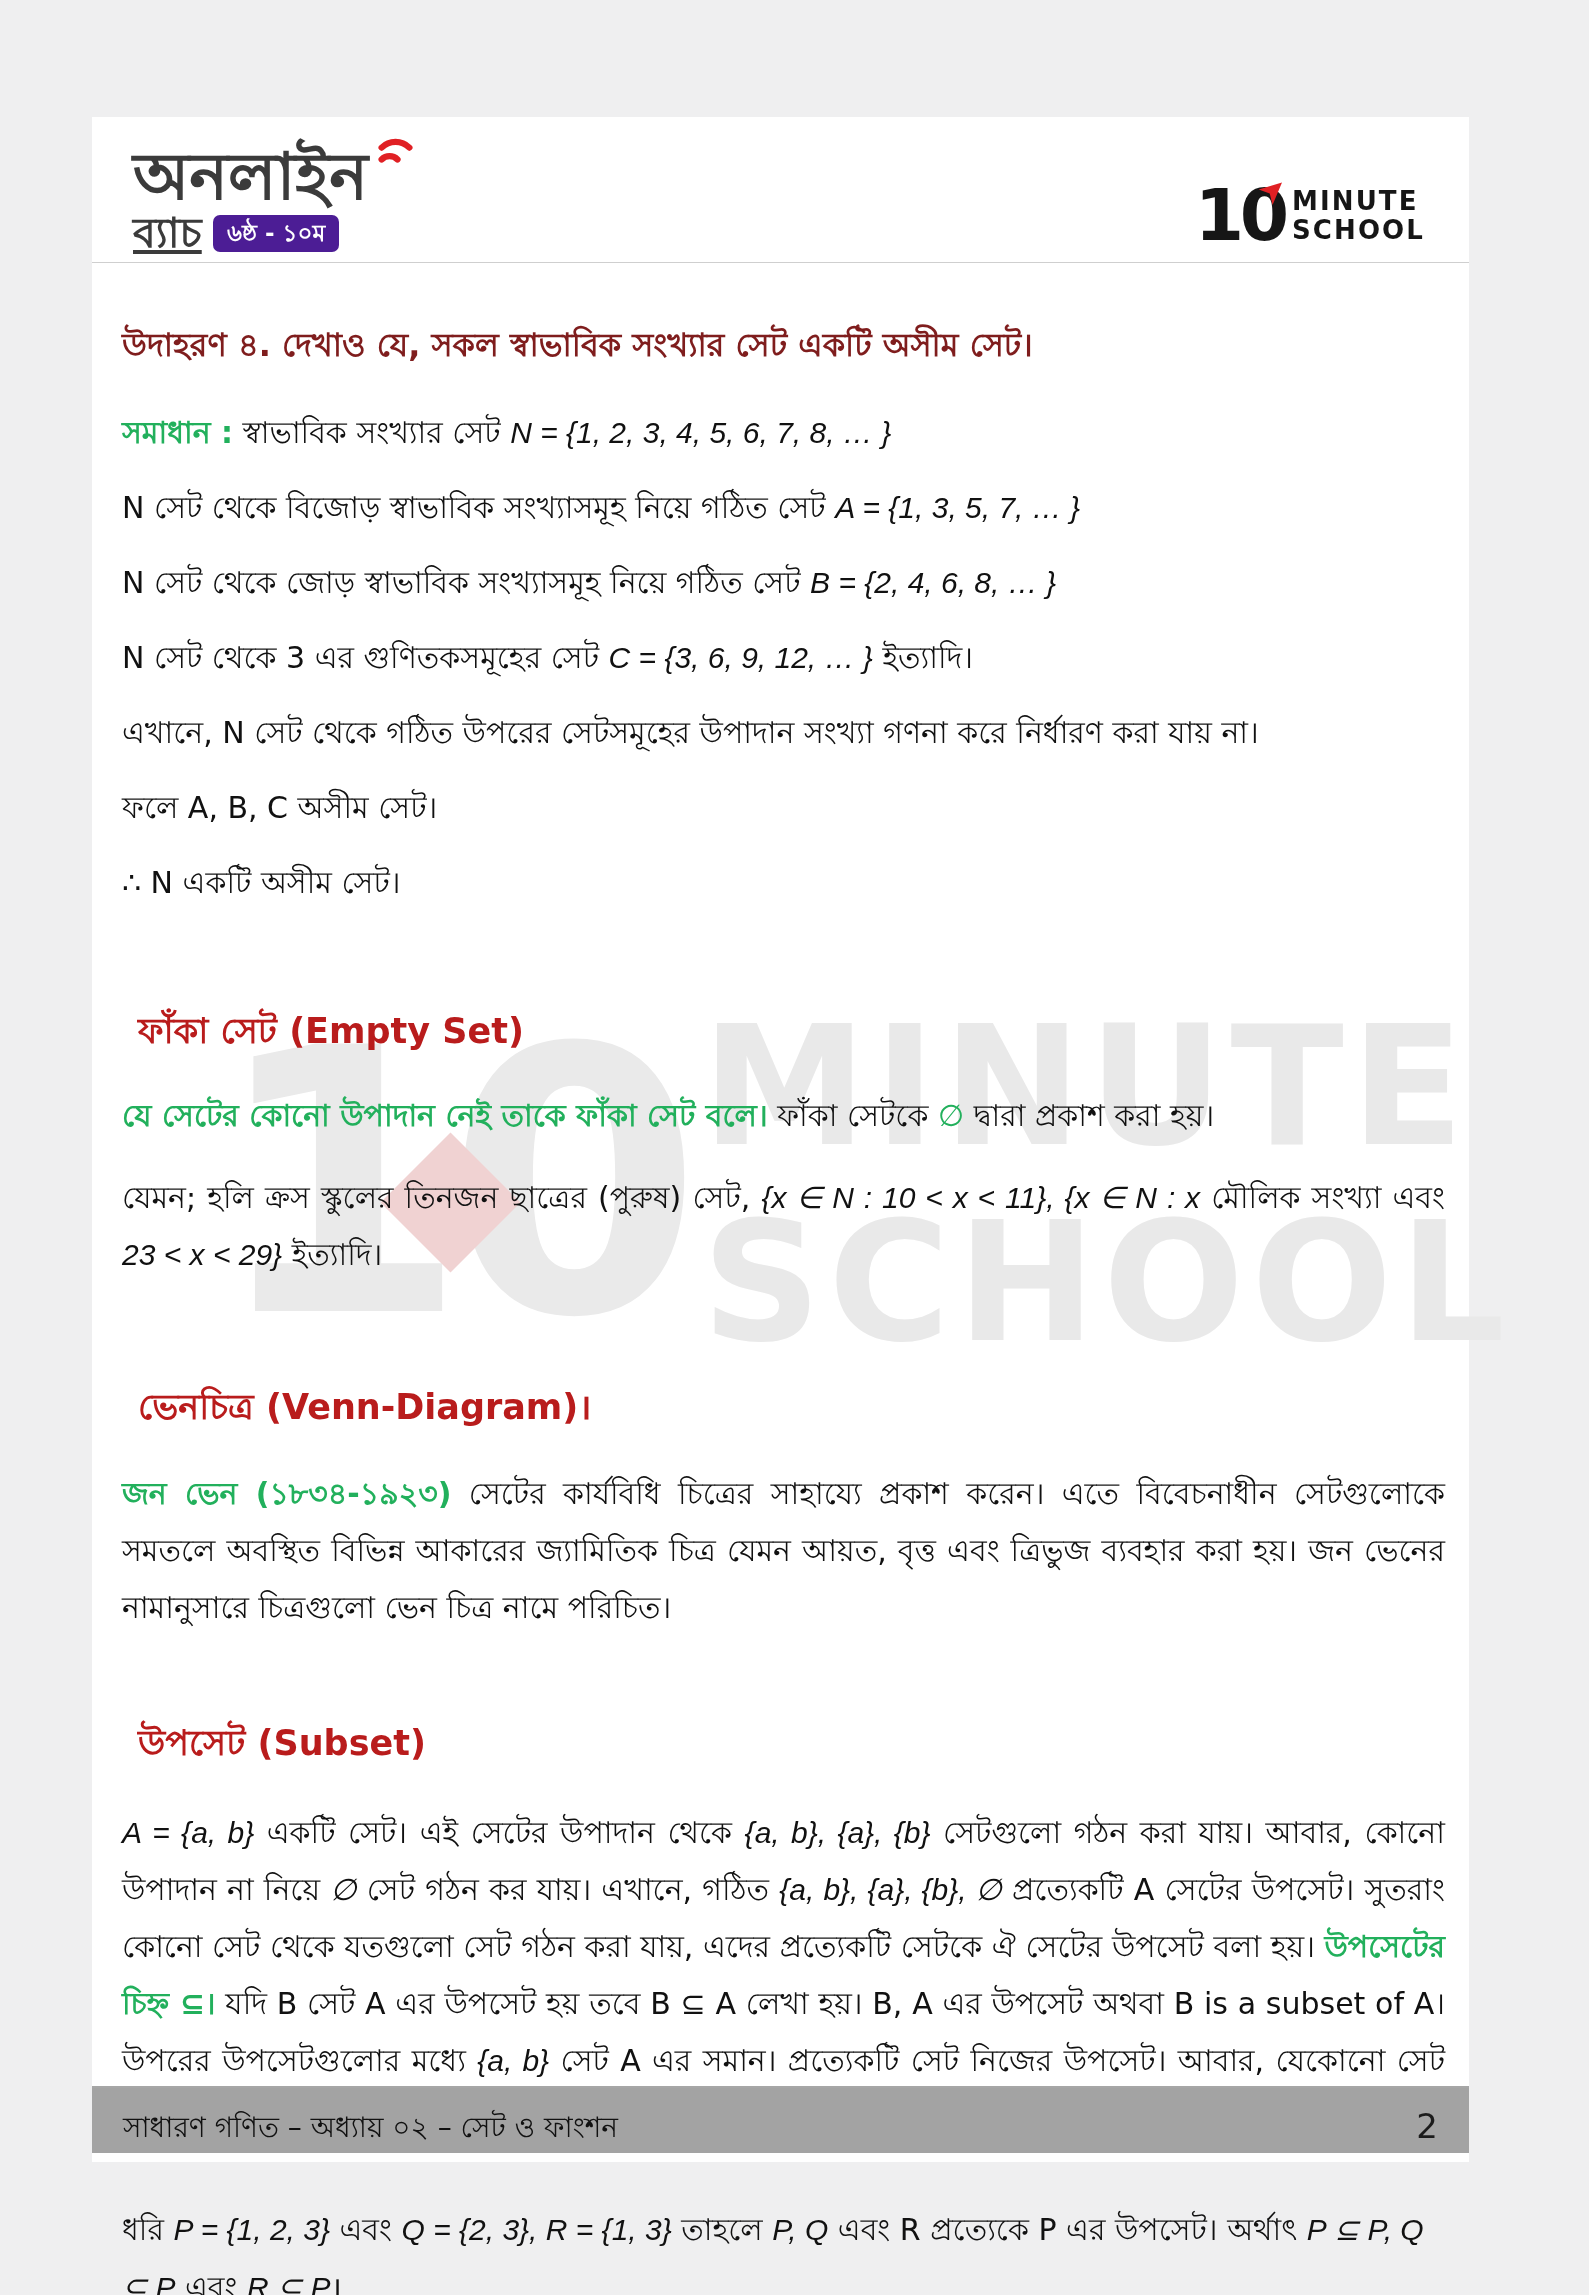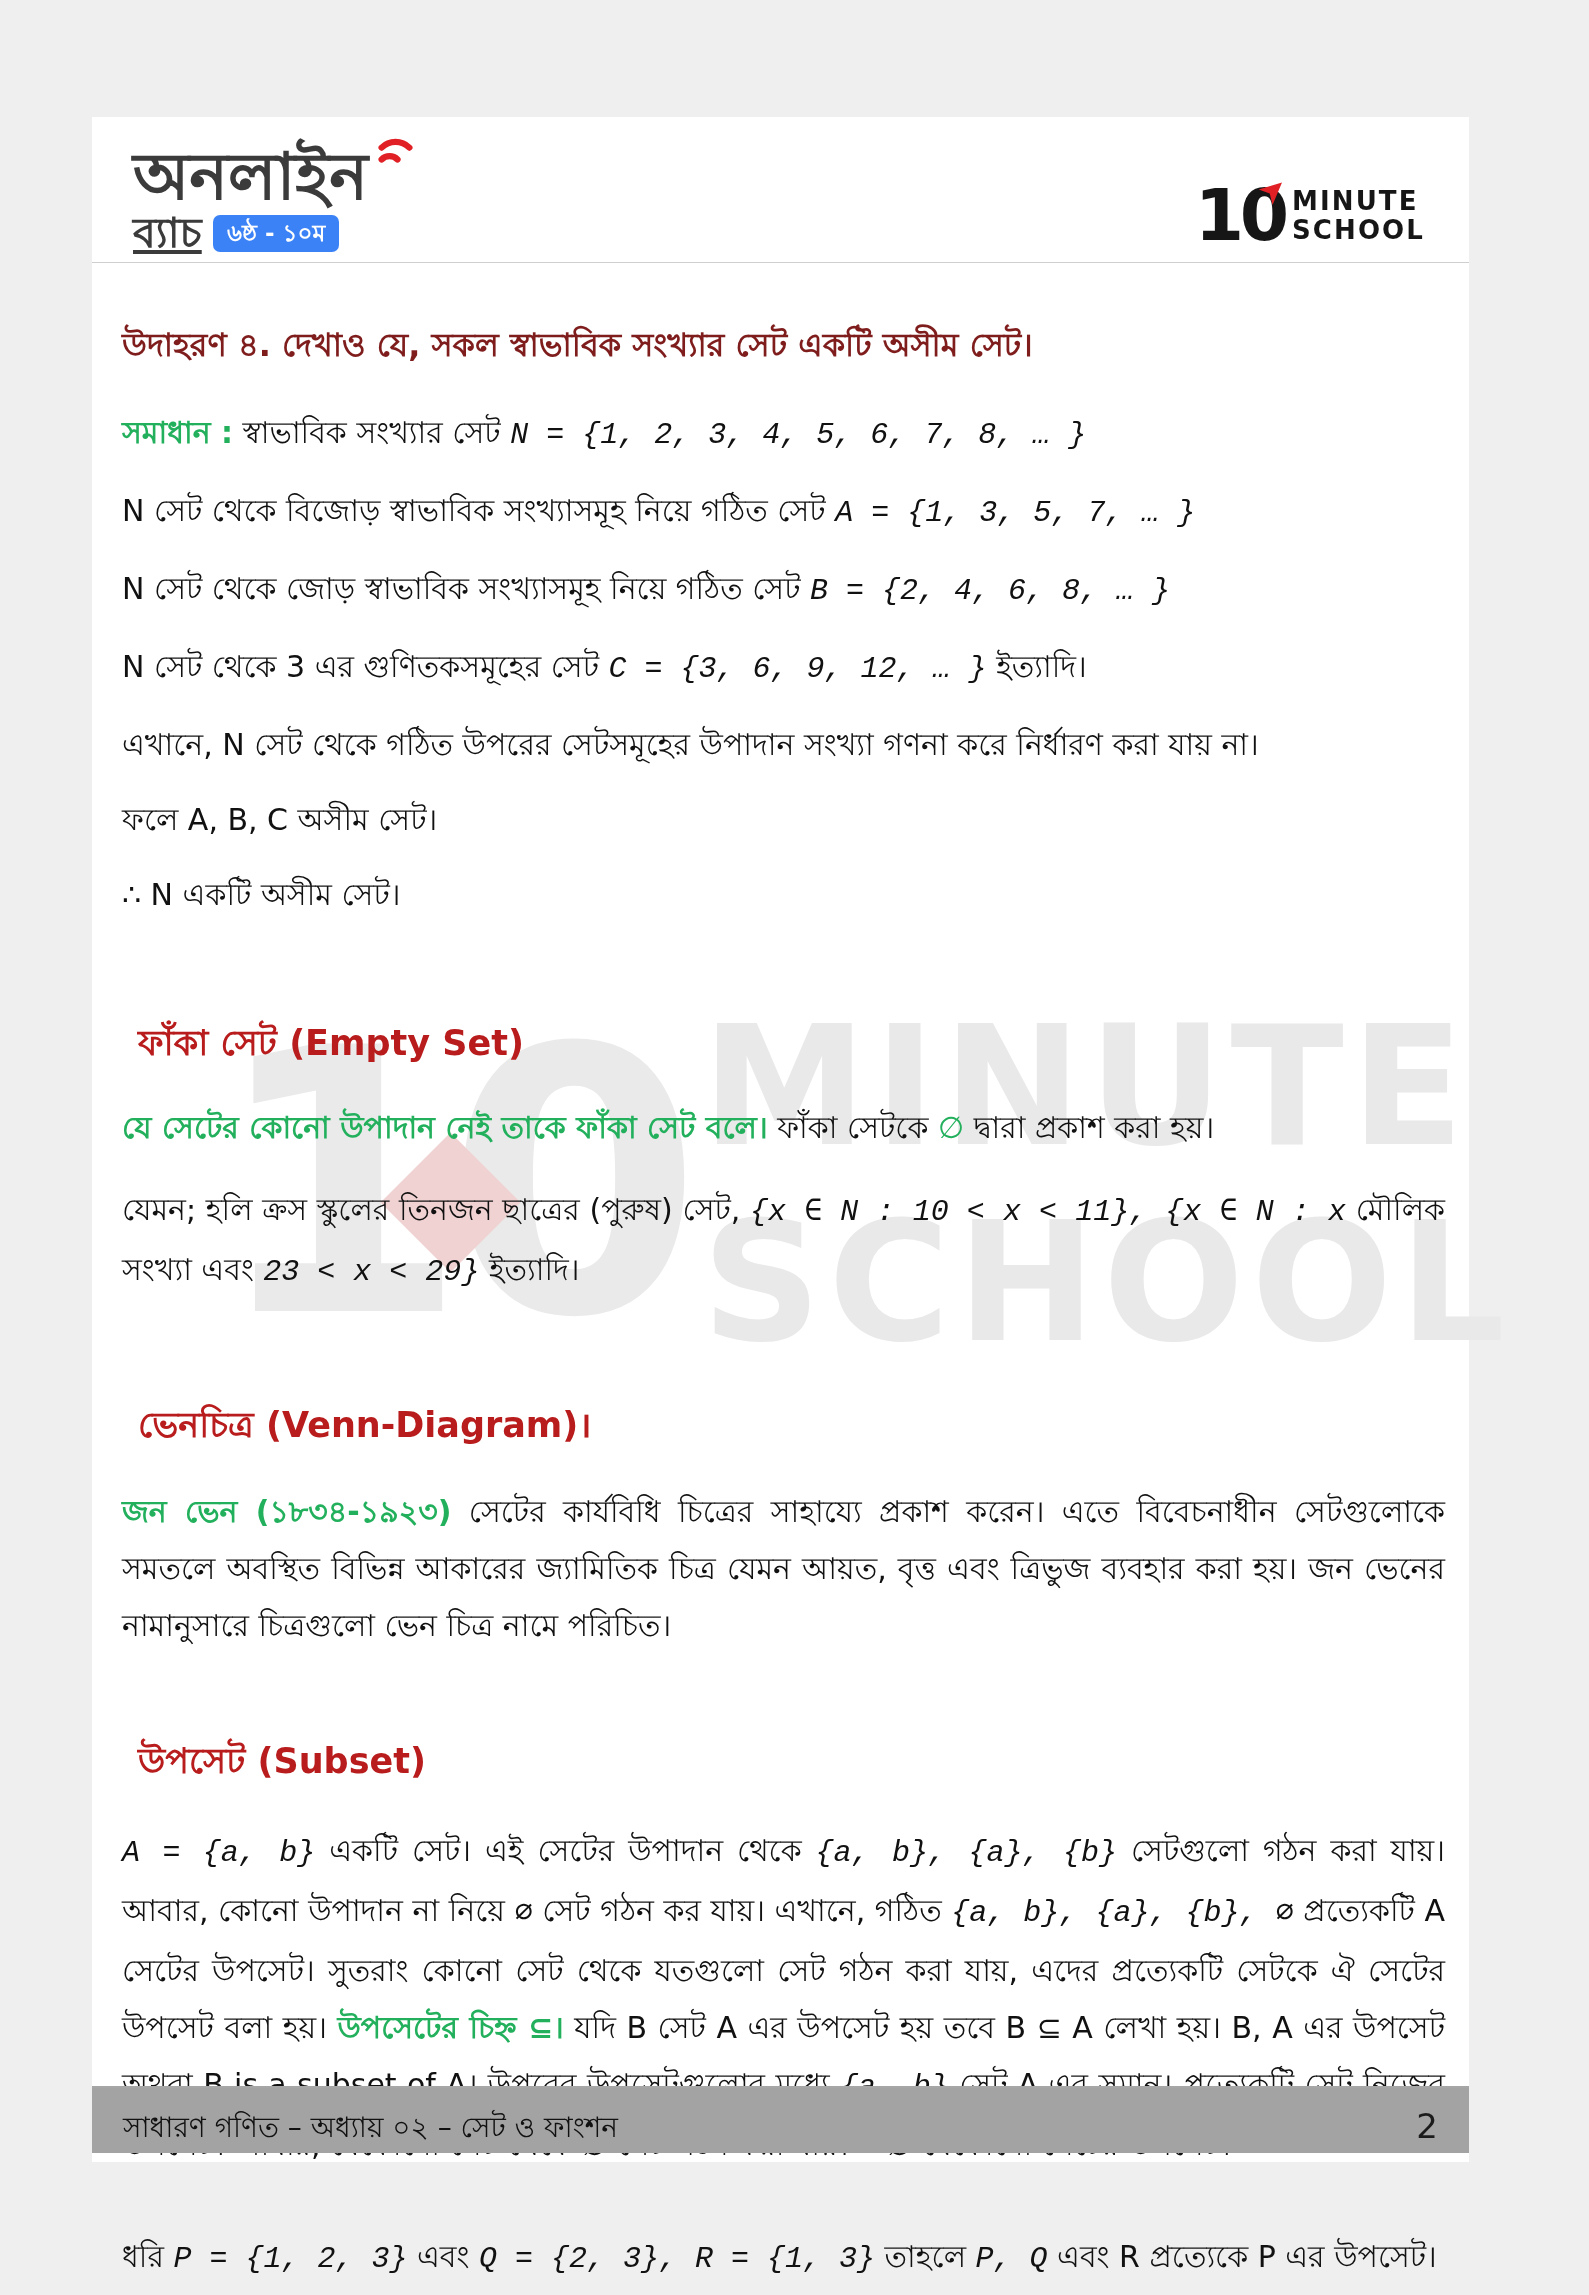--- a/index.html
+++ b/index.html
@@ -30,21 +30,21 @@
   }
   .onb-row1{position:relative; display:flex; align-items:flex-start;}
   .onb-title{
     font-size:65px; font-weight:bold; color:#3b3b3b; line-height:1;
     letter-spacing:0px;
   }
   .wifi-icon{margin-left:2.8px; margin-top:-10px;}
   .onb-row2{display:flex; align-items:center; gap:11.3px;}
   .onb-subtitle{font-size:41px; font-weight:bold; color:#3b3b3b; line-height:1;text-decoration:underline;}
   .onb-badge{
-    background:#3b82f6; color:#fff; font-weight:bold;
+    background:#4c1d95; color:#fff; font-weight:bold;
     font-size:23px; padding:5.7px 14px; border-radius:7px; line-height:1.1;
   }
   .brand-right{
     position:absolute; right:44px; top:67px;
     display:flex; align-items:center; gap:7px;
   }
   .tms-10wrap{position:relative; line-height:1;}
   .tms-10{
     font-size:71px; font-weight:bold; color:#161616;
     letter-spacing:-4.2px; line-height:0.9;
@@ -78,21 +78,21 @@
     display:flex; flex-direction:column; margin-left:21px;
     font-weight:bold; color:#e9e9e9;
     font-size:166px; letter-spacing:7px; line-height:1.18;
   }
   
   .content{
     position:relative; z-index:1;
     padding:0 24px 0 30px;
     font-size:30px;
   }
-  .math{font-family:Liberation Mono, monospace; font-style:italic;}
+  .math{font-family:Liberation Sans, sans-serif; font-style:italic;}
   .green{color:#22b05c; font-weight:bold;}
   .green-sym{color:#22b05c; font-weight:normal;}
   .red-heading{
     margin:62px 0 0 0;
     color:#7f1d1d; font-weight:bold; font-size:32px; line-height:1.25;
   }
   .navy-heading{
     color:#b91c1c; font-weight:bold; font-size:35px; line-height:1.2;margin-left:16px;
   }
   .line{margin-top:30px; line-height:45px;}

